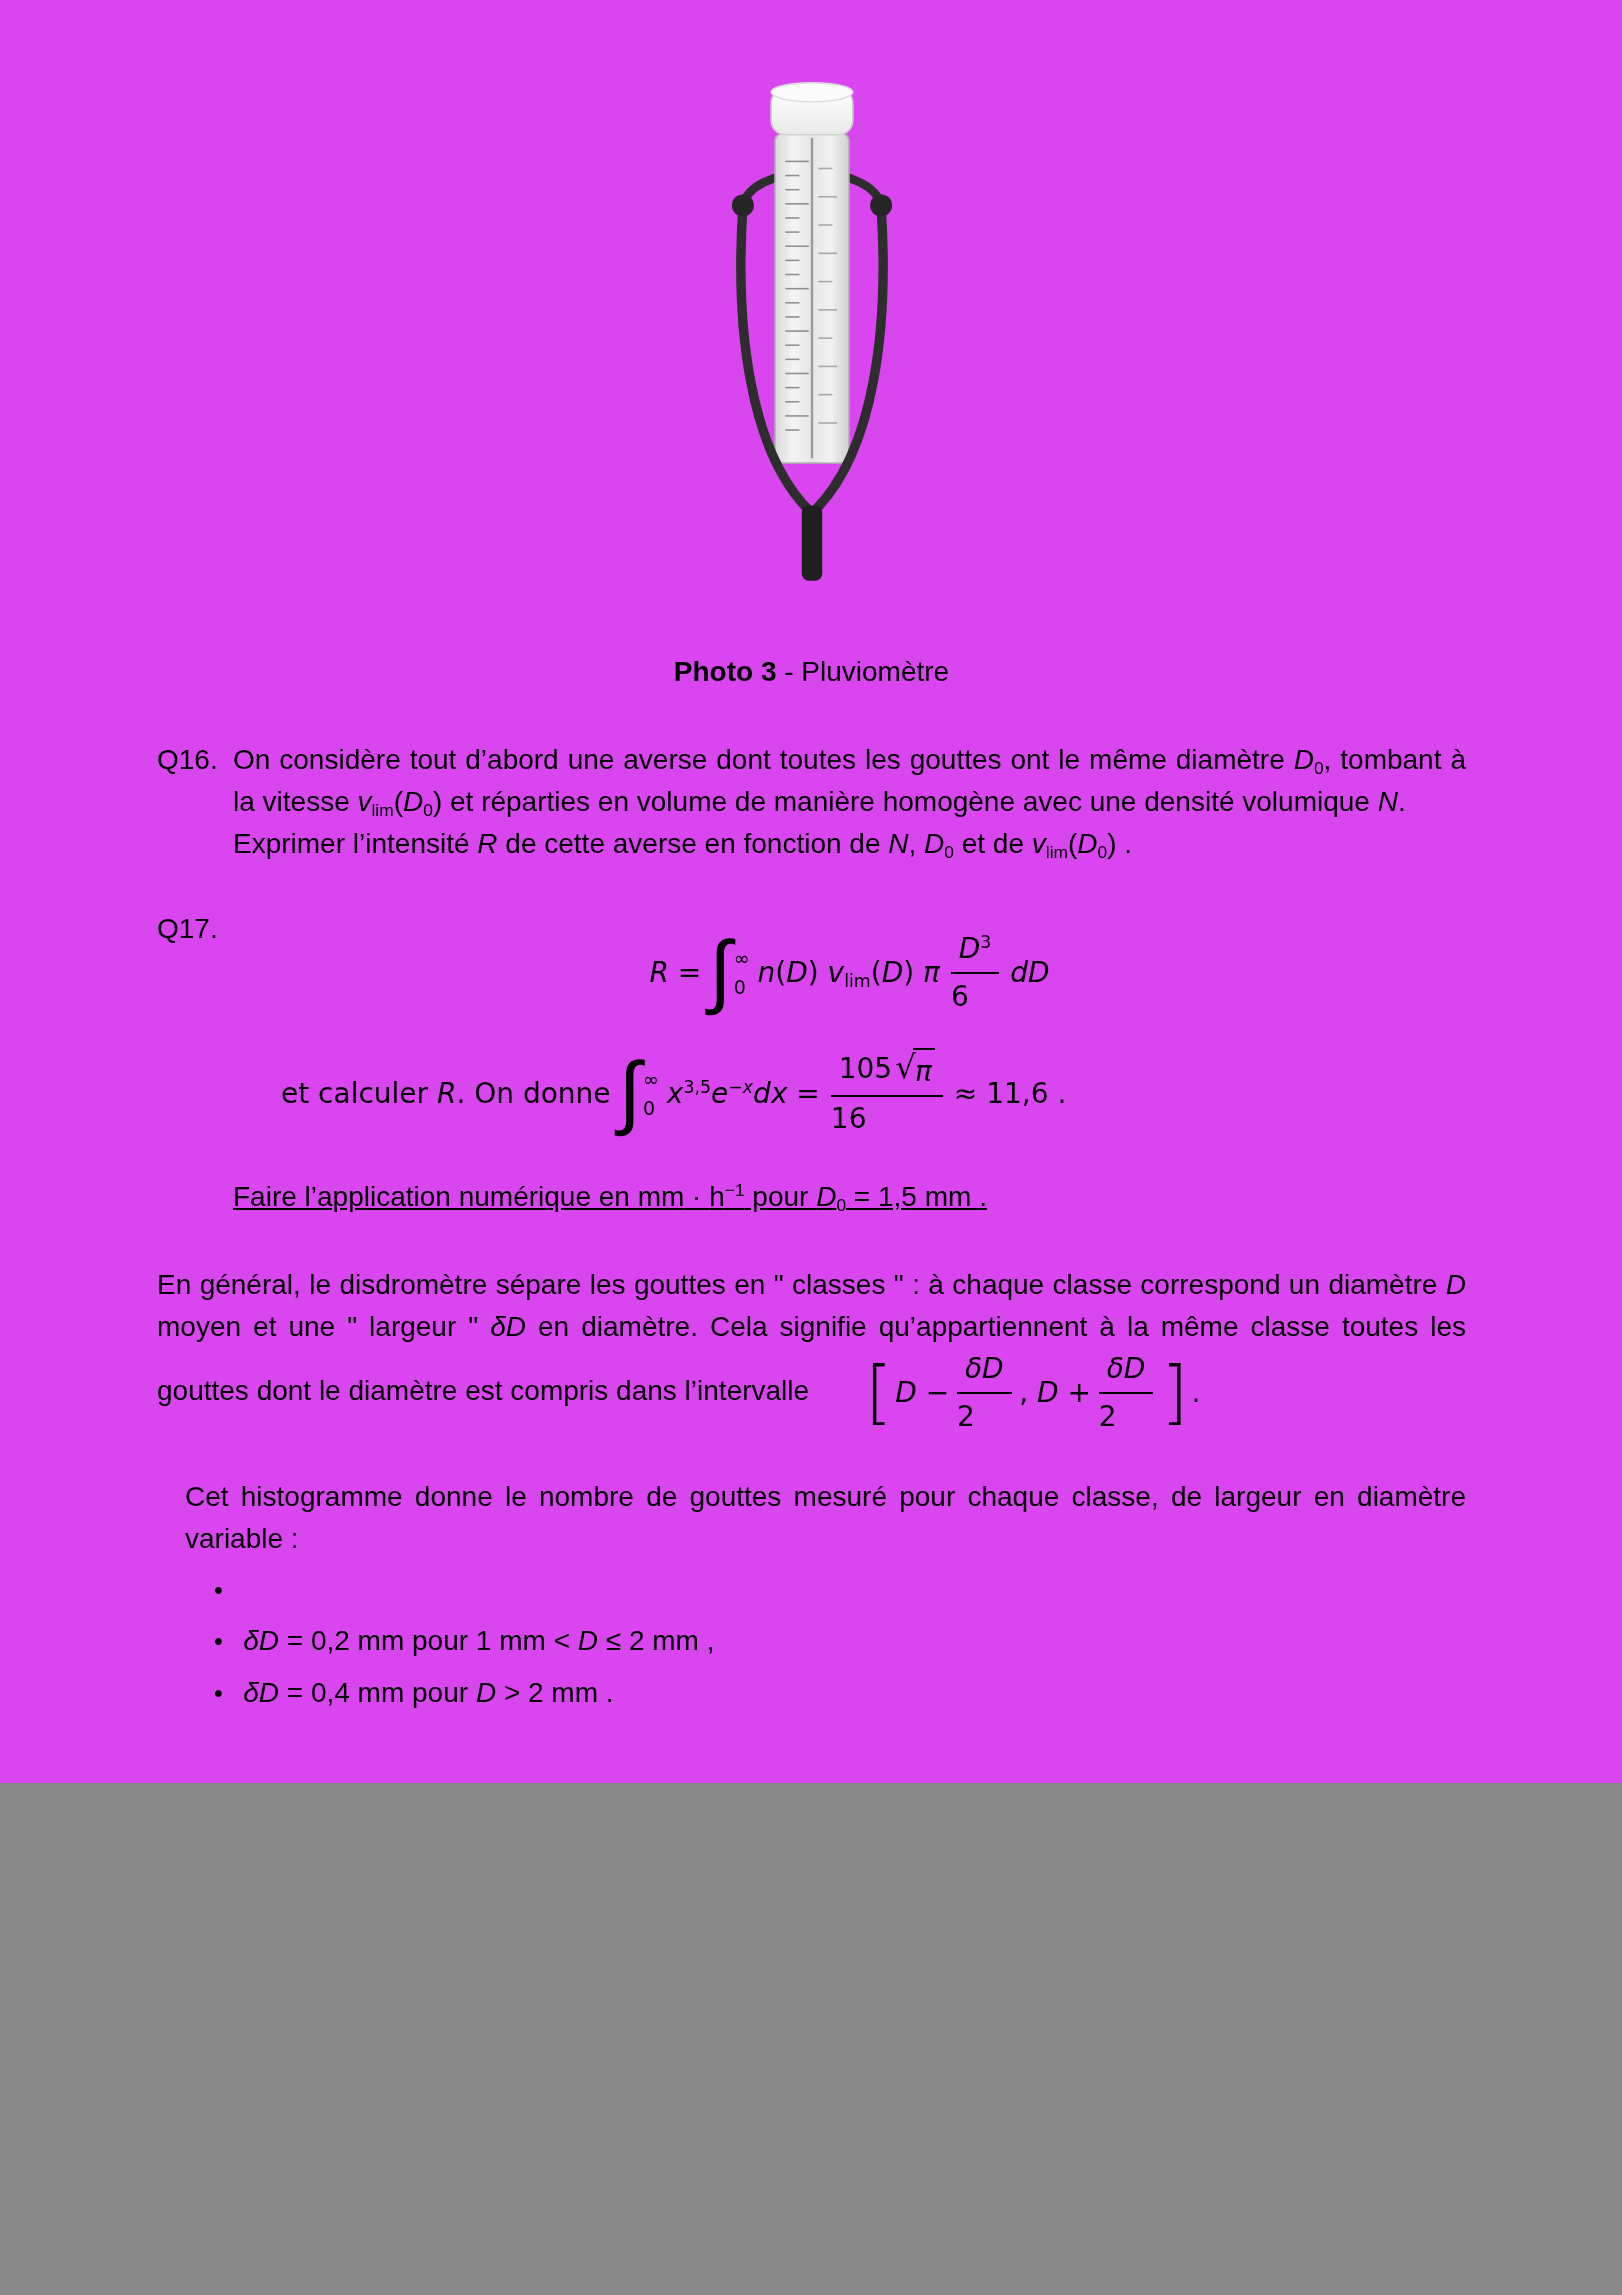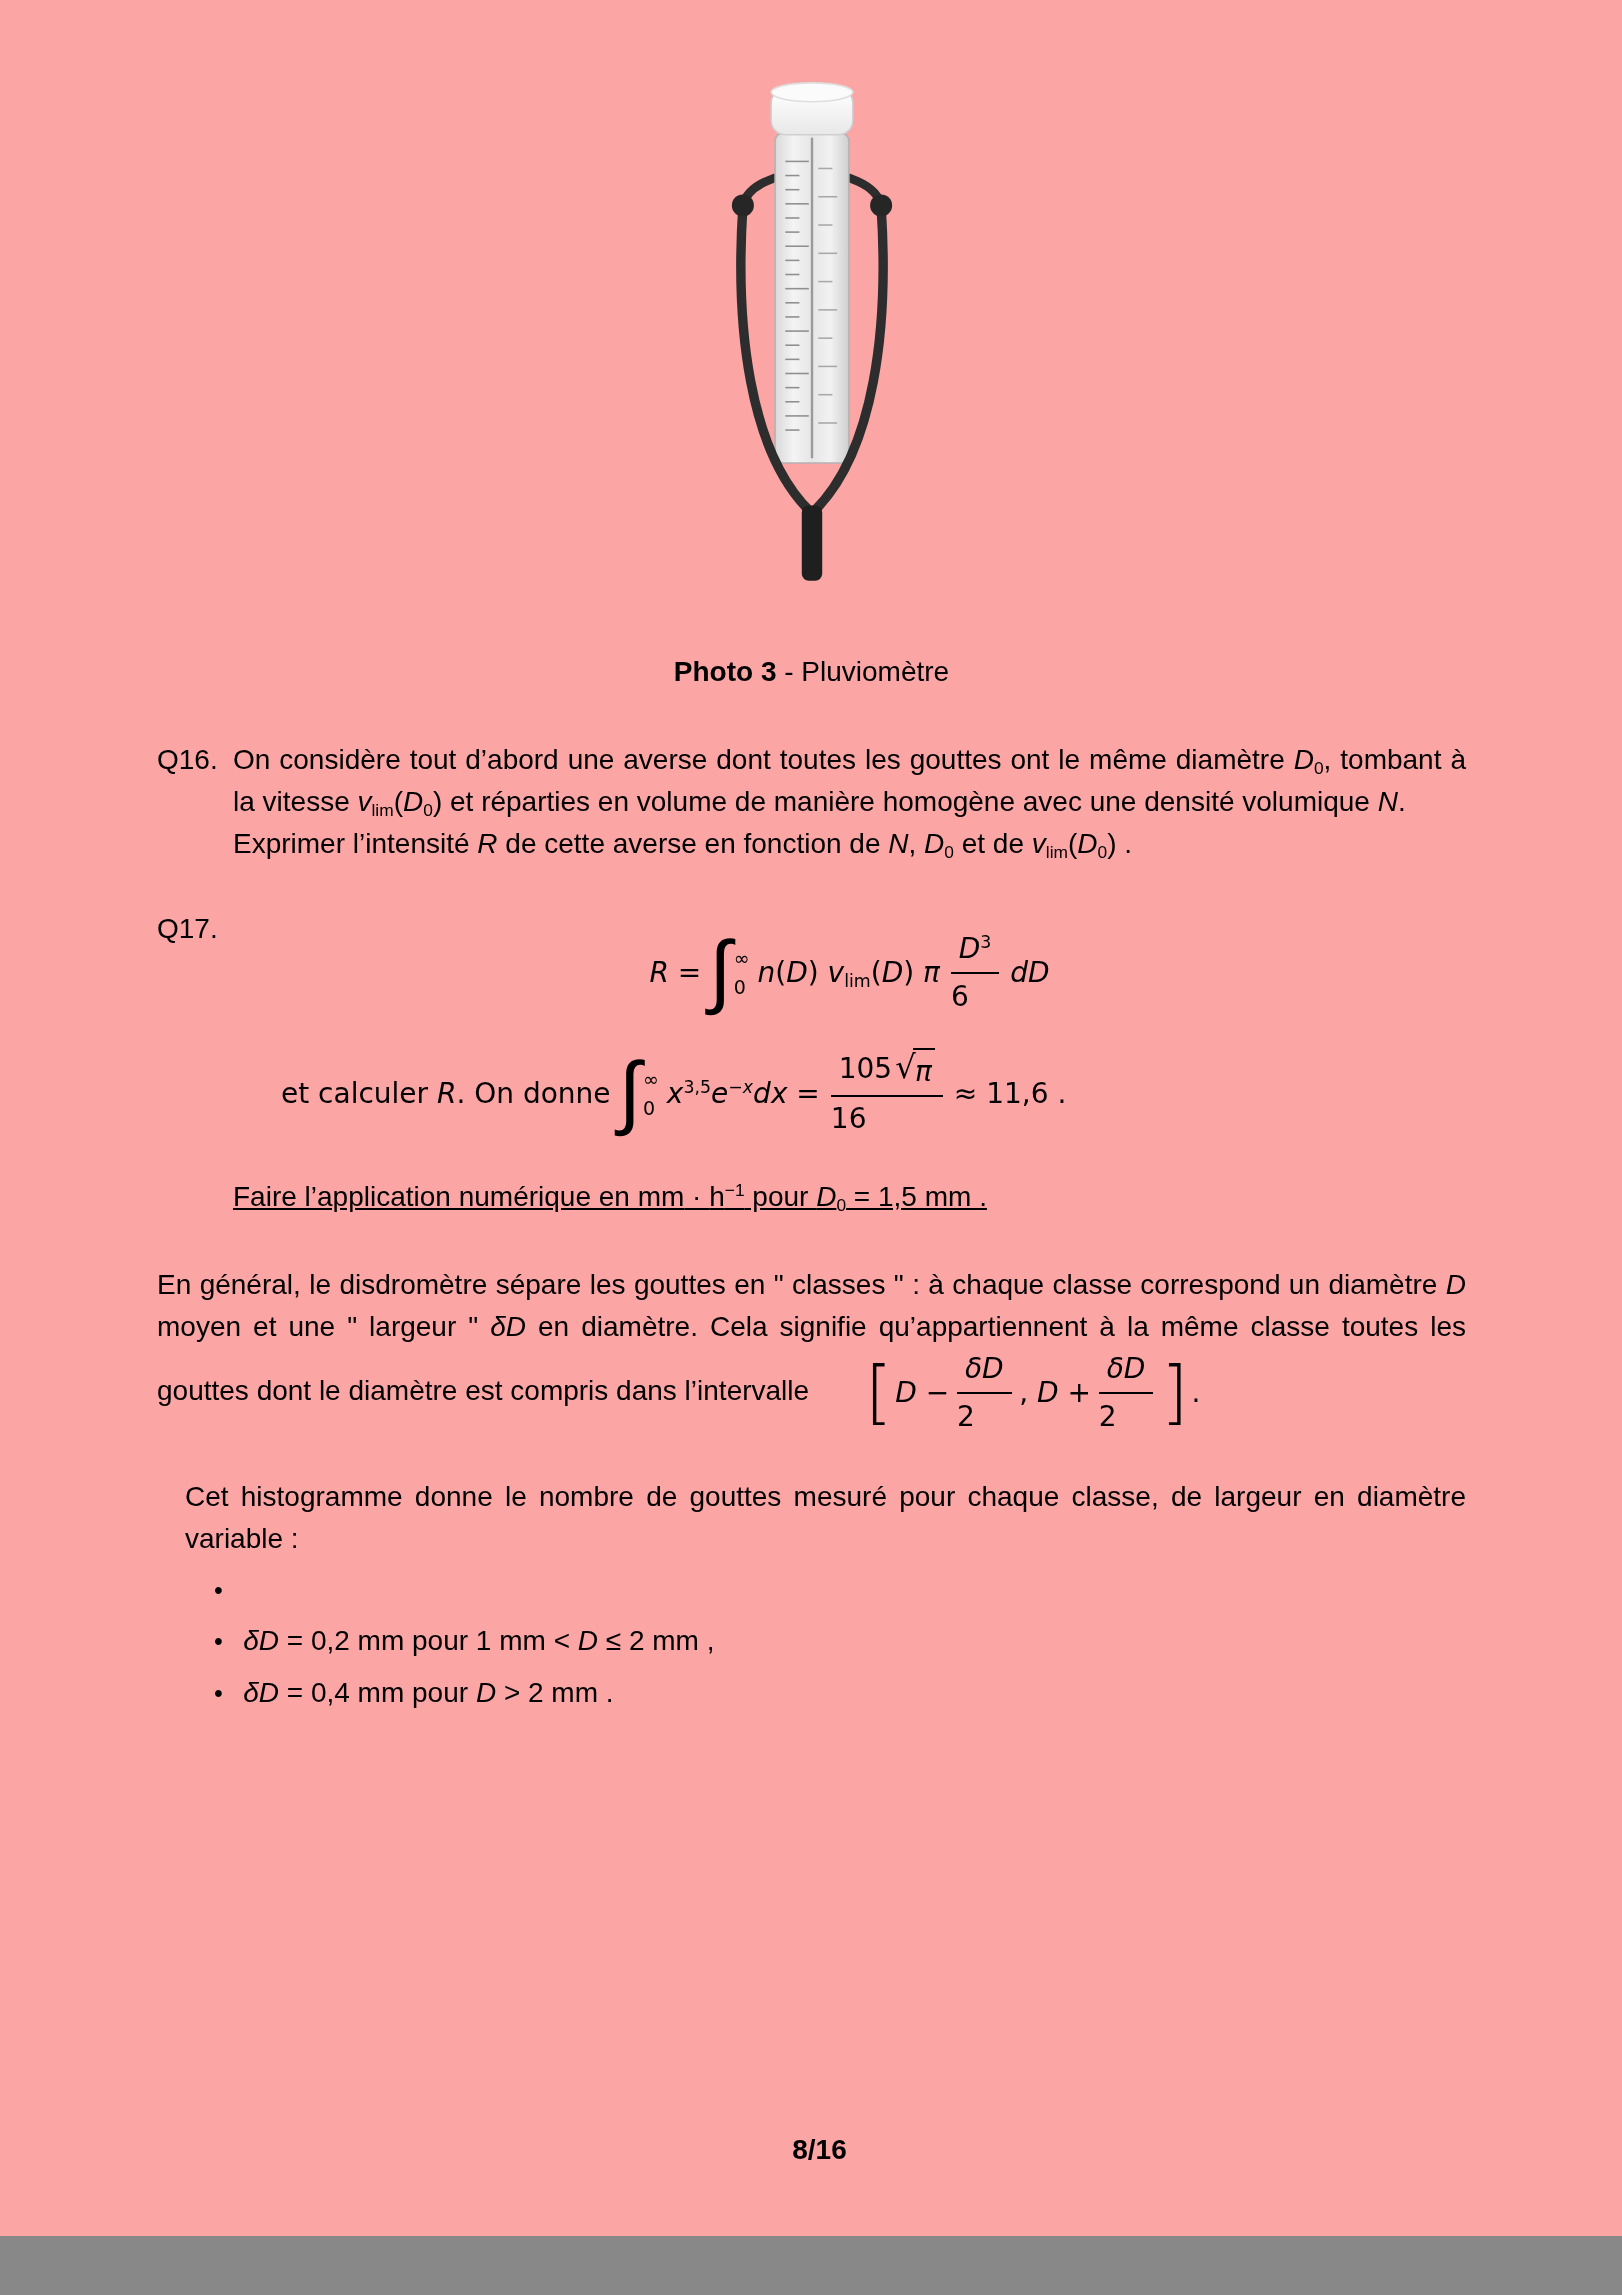--- a/index.html
+++ b/index.html
@@ -1,19 +1,19 @@
 <!DOCTYPE html>
 <html style="font-size:12.6px"><head>
 <meta charset="utf-8">
 <style>
   html,body{margin:0;padding:0;background:#888;}
   .page{
     position:relative;
-    width:1623px;height:2236px;
-    background:#fca5a5;
+    width:1623px;height:1783px;
+    background:#d946ef;
     font-family:"Liberation Sans", sans-serif;
     font-size:28px;line-height:1.5;color:#000;
     margin:0 auto;overflow:hidden;
   }
   .content{padding:0 157px;}
   
   .photo-wrap{margin:0;padding-top:75px;text-align:center;}
   .caption{text-align:center;margin-top:22px;}
   
   .b{font-weight:bold;}

